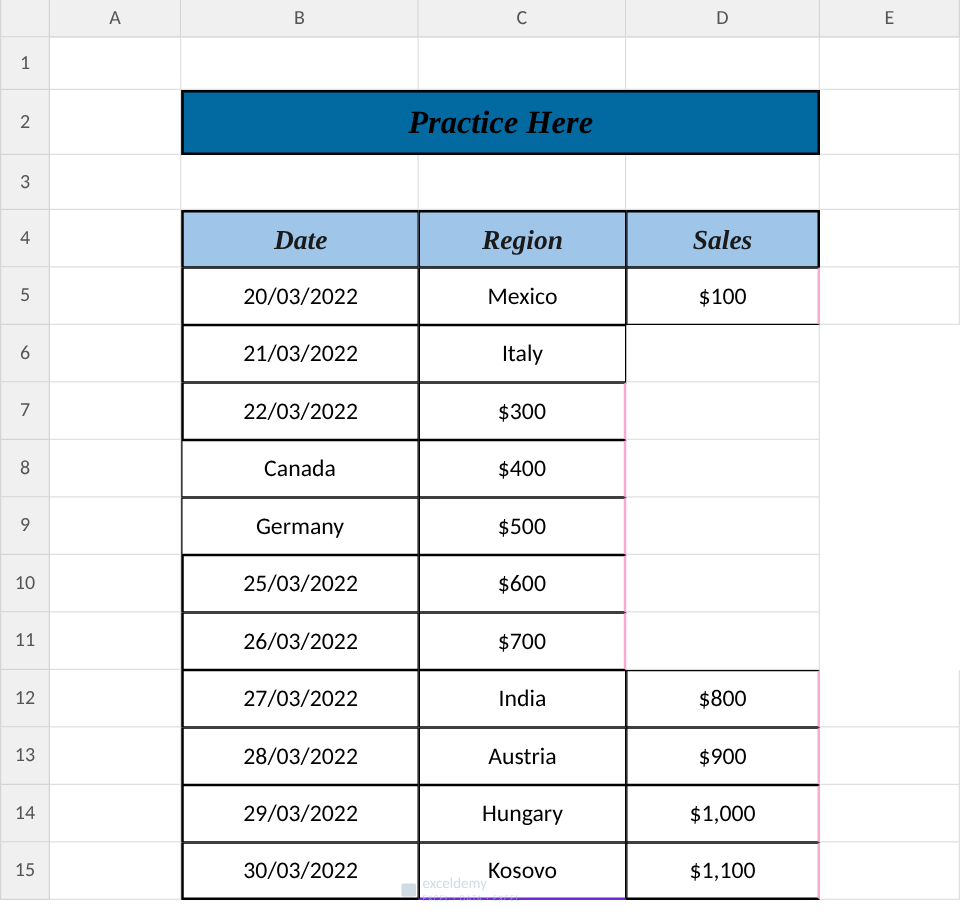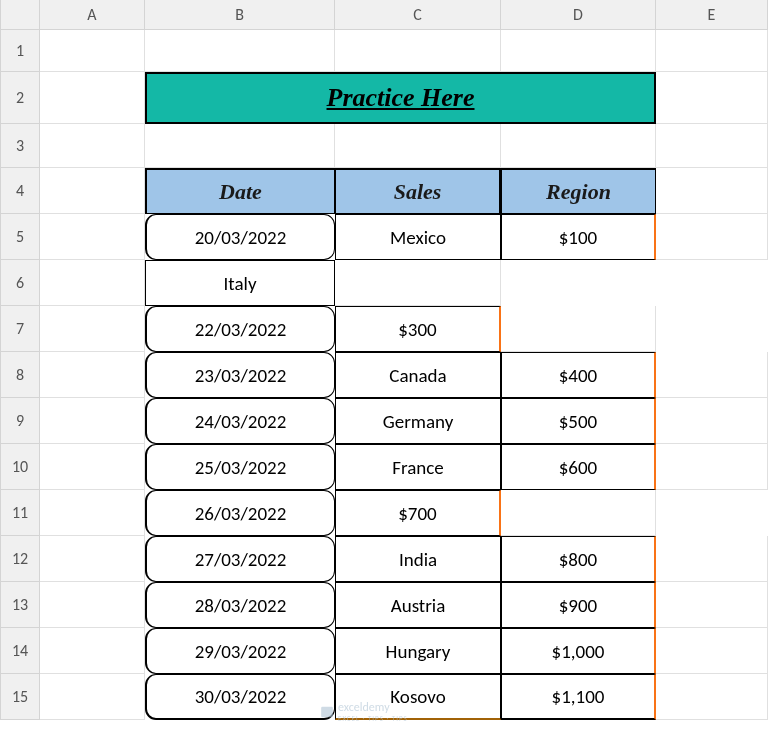--- a/index.html
+++ b/index.html
@@ -9,32 +9,32 @@
     .select-all { background: #f0f0f0; border: 1px solid #d4d4d4; border-top: none; }
     .col-header { background: #f0f0f0; border: 1px solid #d4d4d4; border-left: none; border-top: none; display: flex; align-items: center; justify-content: center; font-size: 16px; color: #555; }
 
     
     .row-header { background: #f0f0f0; border: 1px solid #d4d4d4; border-top: none; display: flex; align-items: center; justify-content: center; font-size: 16px; color: #555; }
 
     
     .cell { border-right: 1px solid #e0e0e0; border-bottom: 1px solid #e0e0e0; display: flex; align-items: center; justify-content: center; font-size: 18px; position: relative; }
 
     
-    .title-cell { grid-column: 3 / 6; background: #14b8a6; border: 2px solid #000; font-weight: bold; font-style: italic; font-size: 26px; font-family: 'Times New Roman', serif; color: #000; text-decoration: underline; }
+    .title-cell { grid-column: 3 / 6; background: #0369a1; border: 2px solid #000; font-weight: bold; font-style: italic; font-size: 26px; font-family: 'Times New Roman', serif; color: #000; }
 
     
     .tbl-header { background: #9fc5e8; border: 1px solid #000; font-weight: bold; font-style: italic; font-size: 22px; font-family: 'Times New Roman', serif; color: #1a1a1a; }
     .tbl-header-left { border-left: 2px solid #000; border-top: 2px solid #000; }
     .tbl-header-mid { border-top: 2px solid #000; }
     .tbl-header-right { border-right: 2px solid #000; border-top: 2px solid #000; }
 
     
     .tbl-cell { border: 1px solid #000; font-size: 19px; font-family: Calibri, Arial, sans-serif; color: #000; }
-    .tbl-cell-left { border-left: 2px solid #000; border-radius: 11px; }
-    .tbl-cell-right { border-right: 2px solid #f97316; }
+    .tbl-cell-left { border-left: 2px solid #000; }
+    .tbl-cell-right { border-right: 2px solid #f9a8d4; }
 
     
     .blank { }
 
     .watermark { position: absolute; left: 320px; top: 700px; font-size: 12px; color: #b0c4d4; opacity: 0.6; display: flex; align-items: center; gap: 4px; }
     .watermark svg { width: 14px; height: 14px; }
     .wm-sub { font-size: 7px; letter-spacing: 1px; }
   </style>
 </head>
 <body>
@@ -63,60 +63,58 @@
   <div class="row-header" style="grid-row:4">3</div>
   <div class="cell blank" style="grid-row:4"></div>
   <div class="cell blank" style="grid-row:4"></div>
   <div class="cell blank" style="grid-row:4"></div>
   <div class="cell blank" style="grid-row:4"></div>
   <div class="cell blank" style="grid-row:4"></div>
 
   <div class="row-header" style="grid-row:5">4</div>
   <div class="cell blank" style="grid-row:5"></div>
   <div class="cell tbl-header tbl-header-left" style="grid-row:5">Date</div>
+  <div class="cell tbl-header tbl-header-mid" style="grid-row:5">Region</div>
   <div class="cell tbl-header tbl-header-right" style="grid-row:5">Sales</div>
-  <div class="cell tbl-header tbl-header-mid" style="grid-row:5">Region</div>
   <div class="cell blank" style="grid-row:5"></div>
 
   <div class="row-header" style="grid-row:6">5</div>
   <div class="cell blank" style="grid-row:6"></div>
   <div class="cell tbl-cell tbl-cell-left" style="grid-row:6">20/03/2022</div>
   <div class="cell tbl-cell" style="grid-row:6">Mexico</div>
   <div class="cell tbl-cell tbl-cell-right" style="grid-row:6">$100</div>
   <div class="cell blank" style="grid-row:6"></div>
 
   <div class="row-header" style="grid-row:7">6</div>
   <div class="cell blank" style="grid-row:7"></div>
+  <div class="cell tbl-cell tbl-cell-left" style="grid-row:7">21/03/2022</div>
   <div class="cell tbl-cell" style="grid-row:7">Italy</div>
   <div class="cell blank" style="grid-row:7"></div>
 
   <div class="row-header" style="grid-row:8">7</div>
   <div class="cell blank" style="grid-row:8"></div>
   <div class="cell tbl-cell tbl-cell-left" style="grid-row:8">22/03/2022</div>
   <div class="cell tbl-cell tbl-cell-right" style="grid-row:8">$300</div>
   <div class="cell blank" style="grid-row:8"></div>
 
   <div class="row-header" style="grid-row:9">8</div>
   <div class="cell blank" style="grid-row:9"></div>
-  <div class="cell tbl-cell tbl-cell-left" style="grid-row:9">23/03/2022</div>
   <div class="cell tbl-cell" style="grid-row:9">Canada</div>
   <div class="cell tbl-cell tbl-cell-right" style="grid-row:9">$400</div>
   <div class="cell blank" style="grid-row:9"></div>
 
   <div class="row-header" style="grid-row:10">9</div>
   <div class="cell blank" style="grid-row:10"></div>
-  <div class="cell tbl-cell tbl-cell-left" style="grid-row:10">24/03/2022</div>
   <div class="cell tbl-cell" style="grid-row:10">Germany</div>
   <div class="cell tbl-cell tbl-cell-right" style="grid-row:10">$500</div>
   <div class="cell blank" style="grid-row:10"></div>
 
   <div class="row-header" style="grid-row:11">10</div>
   <div class="cell blank" style="grid-row:11"></div>
   <div class="cell tbl-cell tbl-cell-left" style="grid-row:11">25/03/2022</div>
-  <div class="cell tbl-cell" style="grid-row:11">France</div>
   <div class="cell tbl-cell tbl-cell-right" style="grid-row:11">$600</div>
   <div class="cell blank" style="grid-row:11"></div>
 
   <div class="row-header" style="grid-row:12">11</div>
   <div class="cell blank" style="grid-row:12"></div>
   <div class="cell tbl-cell tbl-cell-left" style="grid-row:12">26/03/2022</div>
   <div class="cell tbl-cell tbl-cell-right" style="grid-row:12">$700</div>
   <div class="cell blank" style="grid-row:12"></div>
 
   <div class="row-header" style="grid-row:13">12</div>
@@ -136,27 +134,27 @@
   <div class="row-header" style="grid-row:15">14</div>
   <div class="cell blank" style="grid-row:15"></div>
   <div class="cell tbl-cell tbl-cell-left" style="grid-row:15">29/03/2022</div>
   <div class="cell tbl-cell" style="grid-row:15">Hungary</div>
   <div class="cell tbl-cell tbl-cell-right" style="grid-row:15">$1,000</div>
   <div class="cell blank" style="grid-row:15"></div>
 
   <div class="row-header" style="grid-row:16">15</div>
   <div class="cell blank" style="grid-row:16"></div>
   <div class="cell tbl-cell tbl-cell-left" style="grid-row:16;border-bottom:2px solid #000">30/03/2022</div>
-  <div class="cell tbl-cell" style="grid-row:16;border-bottom:2px solid #a16207">Kosovo</div>
+  <div class="cell tbl-cell" style="grid-row:16;border-bottom:2px solid #6d28d9">Kosovo</div>
   <div class="cell tbl-cell tbl-cell-right" style="grid-row:16;border-bottom:2px solid #000">$1,100</div>
   <div class="cell blank" style="grid-row:16"></div>
 
 </div>
 
 <div class="watermark">
   <svg viewBox="0 0 24 24" fill="#b0c4d4">
       <rect x="2" y="3" width="20" height="18" rx="2"></rect>
     </svg>
   <div>
     <div>exceldemy</div>
-    <div class="wm-sub">EXCEL · TIPS · TIPS</div>
+    <div class="wm-sub">EXCEL · DATA · EXCEL</div>
   </div>
 </div>
 
 </body></html>

